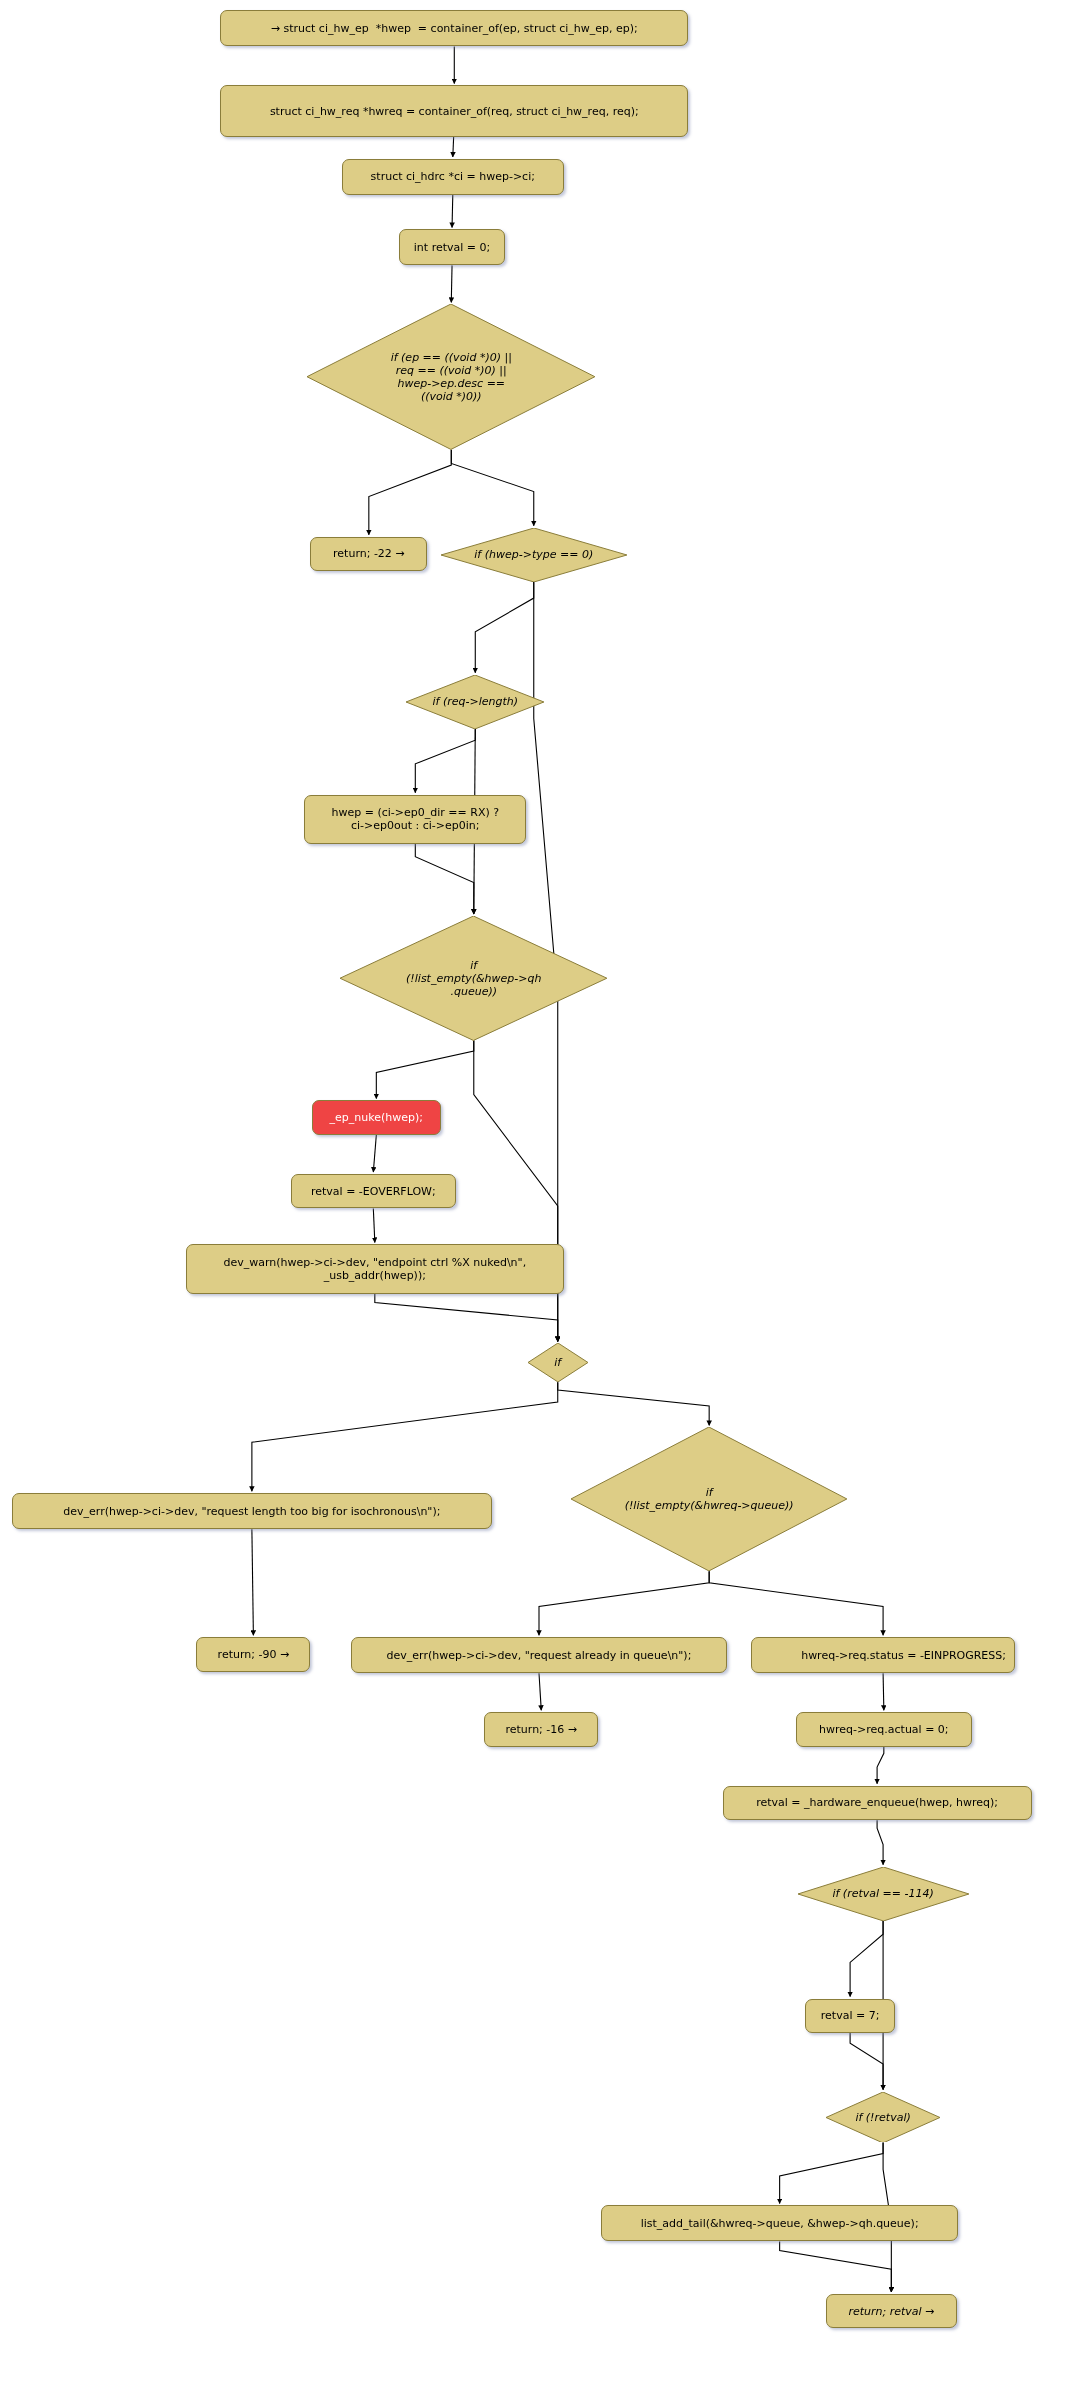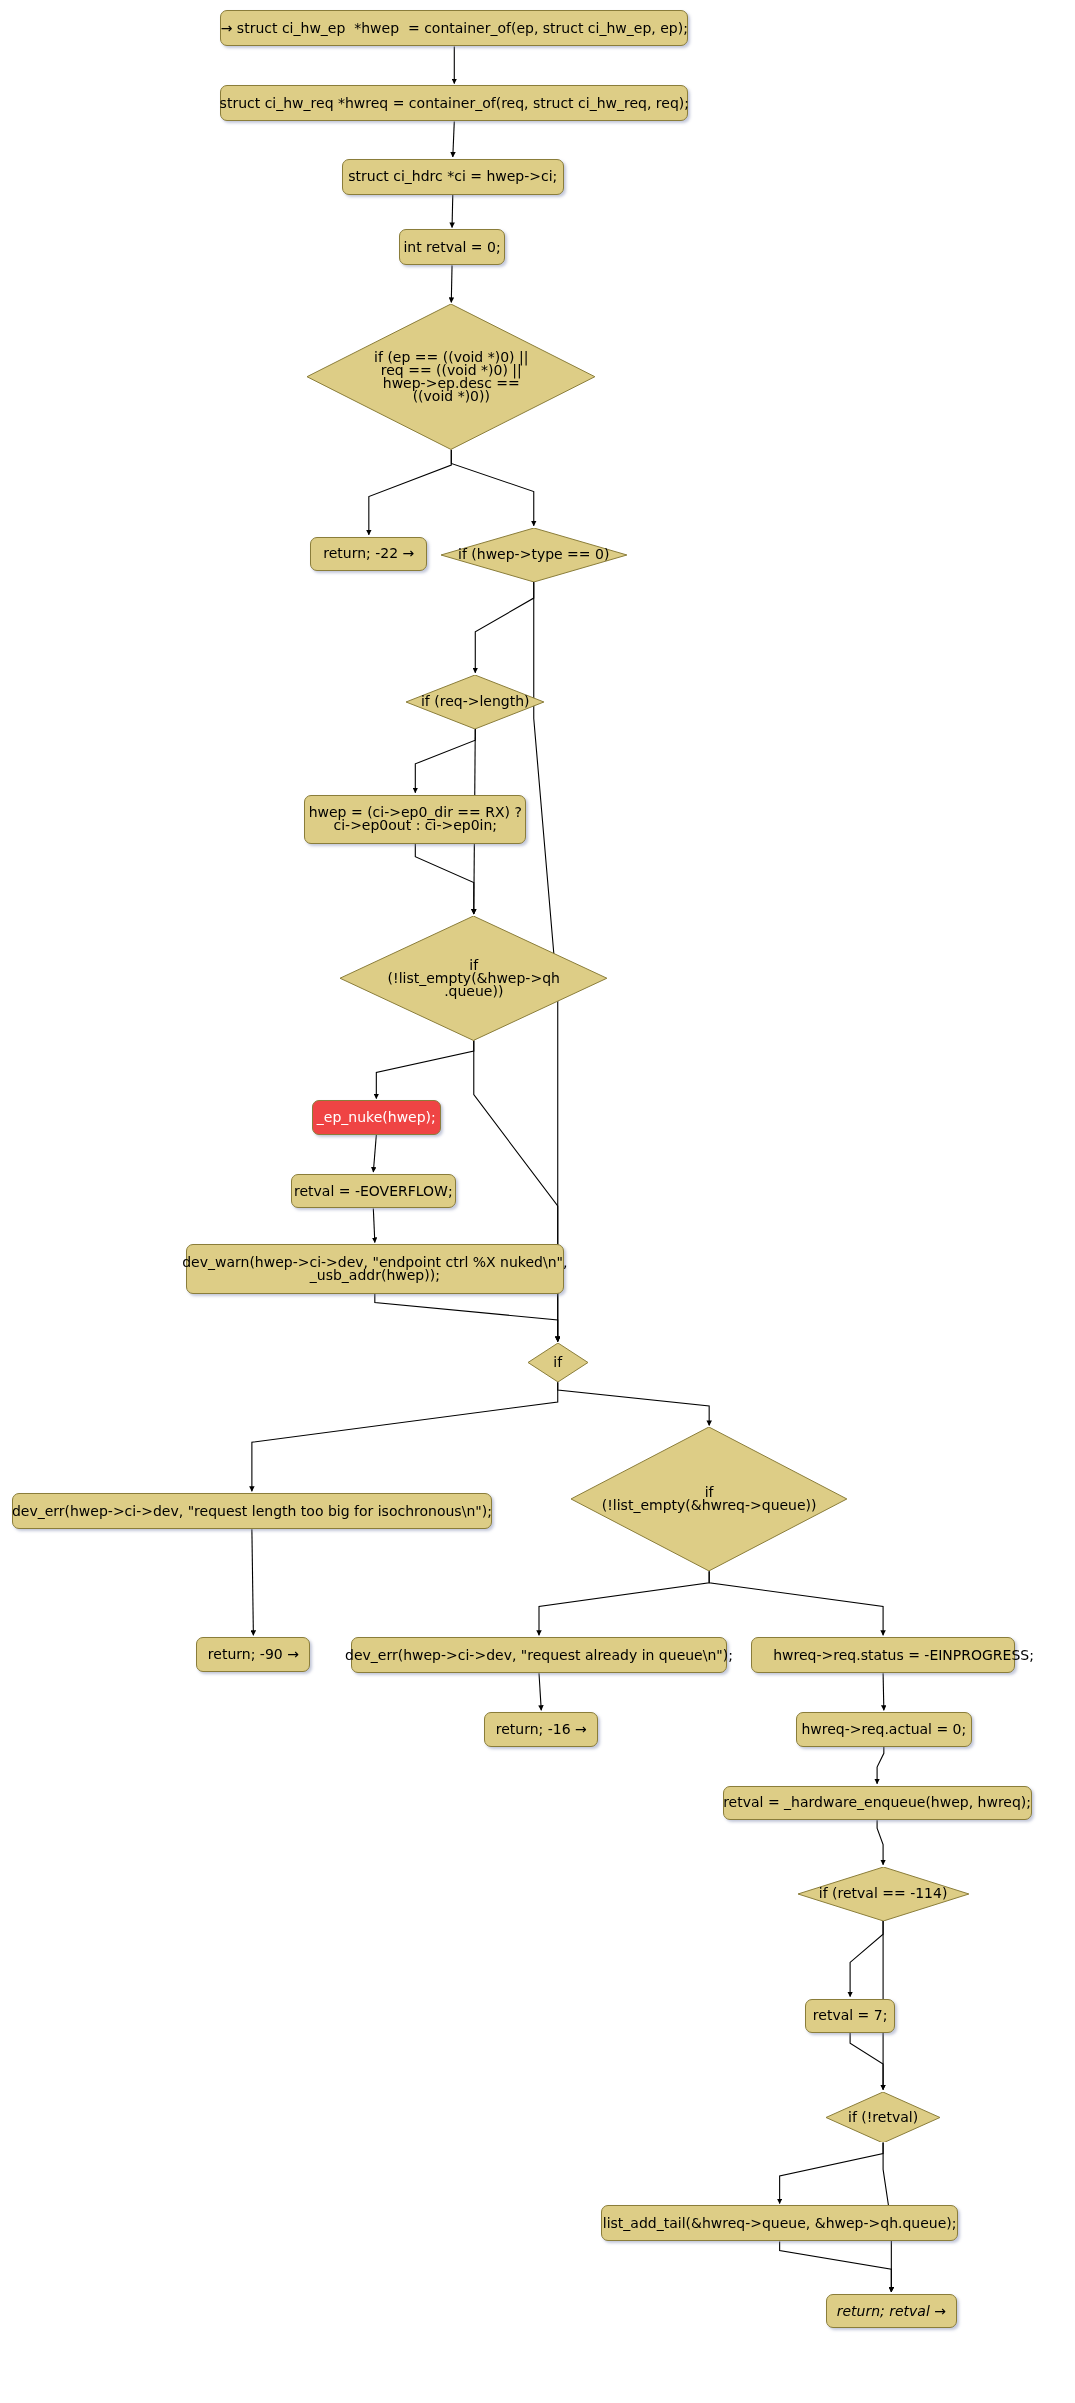--- a/index.html
+++ b/index.html
@@ -8,21 +8,21 @@
     width:1075px;height:2403px;position:relative;overflow:hidden;
   }
   #canvas{position:absolute;left:0;top:0;width:1075px;height:2403px;}
   svg.edges{position:absolute;left:0;top:0;width:1075px;height:2403px;pointer-events:none;}
   .node{
     position:absolute;
     box-sizing:border-box;
     display:flex;align-items:center;justify-content:center;
     text-align:center;
     color:#000000;
-    font-size:14px;
+    font-size:11px;
     line-height:13px;
     white-space:pre;
   }
   .node.box{
     background:#ddcd86;
     border:1px solid #8a7d3a;
     border-radius:7px;
     box-shadow:2px 2px 3px rgba(120,130,170,0.45);
     padding:3px 7px;
   }
@@ -36,20 +36,21 @@
     box-shadow:none;
   }
   .diamond-shape{
     position:absolute;left:0;top:0;width:100%;height:100%;
   }
   .diamond-label{
     position:relative;z-index:2;
     width:100%;
     text-align:center;
     pointer-events:none;
+    font-style:italic;
   }
 </style>
 </head>
 <body>
 
 <div id="canvas">
   <svg class="edges" id="edge-layer" viewBox="0 0 1075 2403" preserveAspectRatio="none">
     <defs>
       <marker id="arrow" viewBox="0 0 10 10" refX="9" refY="5" markerWidth="5" markerHeight="5" orient="auto-start-reverse">
         <path d="M 0 0 L 10 5 L 0 10 z" fill="#000000"></path>
@@ -84,21 +85,21 @@
         <path d="M 883.089260808926 1920.6066945606694 L 883.089260808926 1934.2801673640167 L 850.1046025104603 1962.3867503486752 L 850.1046025104603 1996.5704323570433" fill="none" stroke="#000000" stroke-width="1.1" marker-end="url(#arrow)"></path>
         <path d="M 883.089260808926 1920.6066945606694 L 883.0892608089262 2089.52719665272" fill="none" stroke="#000000" stroke-width="1.1" marker-end="url(#arrow)"></path>
         <path d="M 850.1046025104603 2033.0543933054394 L 850.1046025104603 2043.2194979079497 L 883.0892608089262 2064.1144351464436 L 883.0892608089262 2089.52719665272" fill="none" stroke="#000000" stroke-width="1.1" marker-end="url(#arrow)"></path>
         <path d="M 883.0892608089262 2142.5034867503487 L 883.0892608089262 2153.4782147838214 L 779.6373779637379 2176.037377963738 L 779.6373779637379 2203.47419804742" fill="none" stroke="#000000" stroke-width="1.1" marker-end="url(#arrow)"></path>
         <path d="M 883.0892608089262 2142.5034867503487 L 883.0892608089262 2169.400808926081 L 891.3354253835425 2224.689748953975 L 891.3354253835425 2291.9330543933056" fill="none" stroke="#000000" stroke-width="1.1" marker-end="url(#arrow)"></path>
         <path d="M 779.6373779637379 2241.457461645746 L 779.6373779637379 2250.543068340307 L 891.3354253835425 2269.2190376569038 L 891.3354253835425 2291.9330543933056" fill="none" stroke="#000000" stroke-width="1.1" marker-end="url(#arrow)"></path>
       </g>
   </svg>
   <div id="node-layer">
       <div class="node box" style="left: 220.397px; top: 10.4951px; width: 467.782px; height: 35.9833px;"><span>→ struct ci_hw_ep  *hwep  = container_of(ep, struct ci_hw_ep, ep);</span></div>
-      <div class="node box" style="left: 220.397px; top: 85.4603px; width: 467.782px; height: 36px;"><span>struct ci_hw_req *hwreq = container_of(req, struct ci_hw_req, req);</span></div>
+      <div class="node box" style="left: 220.397px; top: 85.4603px; width: 467.782px; height: 52px;"><span>struct ci_hw_req *hwreq = container_of(req, struct ci_hw_req, req);</span></div>
       <div class="node box" style="left: 341.841px; top: 158.926px; width: 221.897px; height: 35.9833px;"><span>struct ci_hdrc *ci = hwep-&gt;ci;</span></div>
       <div class="node box" style="left: 398.815px; top: 229.393px; width: 106.45px; height: 35.9833px;"><span>int retval = 0;</span></div>
       <div class="node diamond" style="left: 307.357px; top: 304.358px; width: 287.866px; height: 145.432px;"><svg class="diamond-shape" viewBox="0 0 100 100" preserveAspectRatio="none">
           <polygon points="50,0 100,50 50,100 0,50" fill="#ddcd86" stroke="#8a7d3a" stroke-width="1" vector-effect="non-scaling-stroke"></polygon>
         </svg><div class="diamond-label">if (ep == ((void *)0) ||
 req == ((void *)0) ||
 hwep-&gt;ep.desc ==
 ((void *)0))</div></div>
       <div class="node box" style="left: 310.356px; top: 536.75px; width: 116.946px; height: 34.484px;"><span>return; -22 →</span></div>
       <div class="node diamond" style="left: 440.795px; top: 527.755px; width: 185.914px; height: 53.9749px;"><svg class="diamond-shape" viewBox="0 0 100 100" preserveAspectRatio="none">

